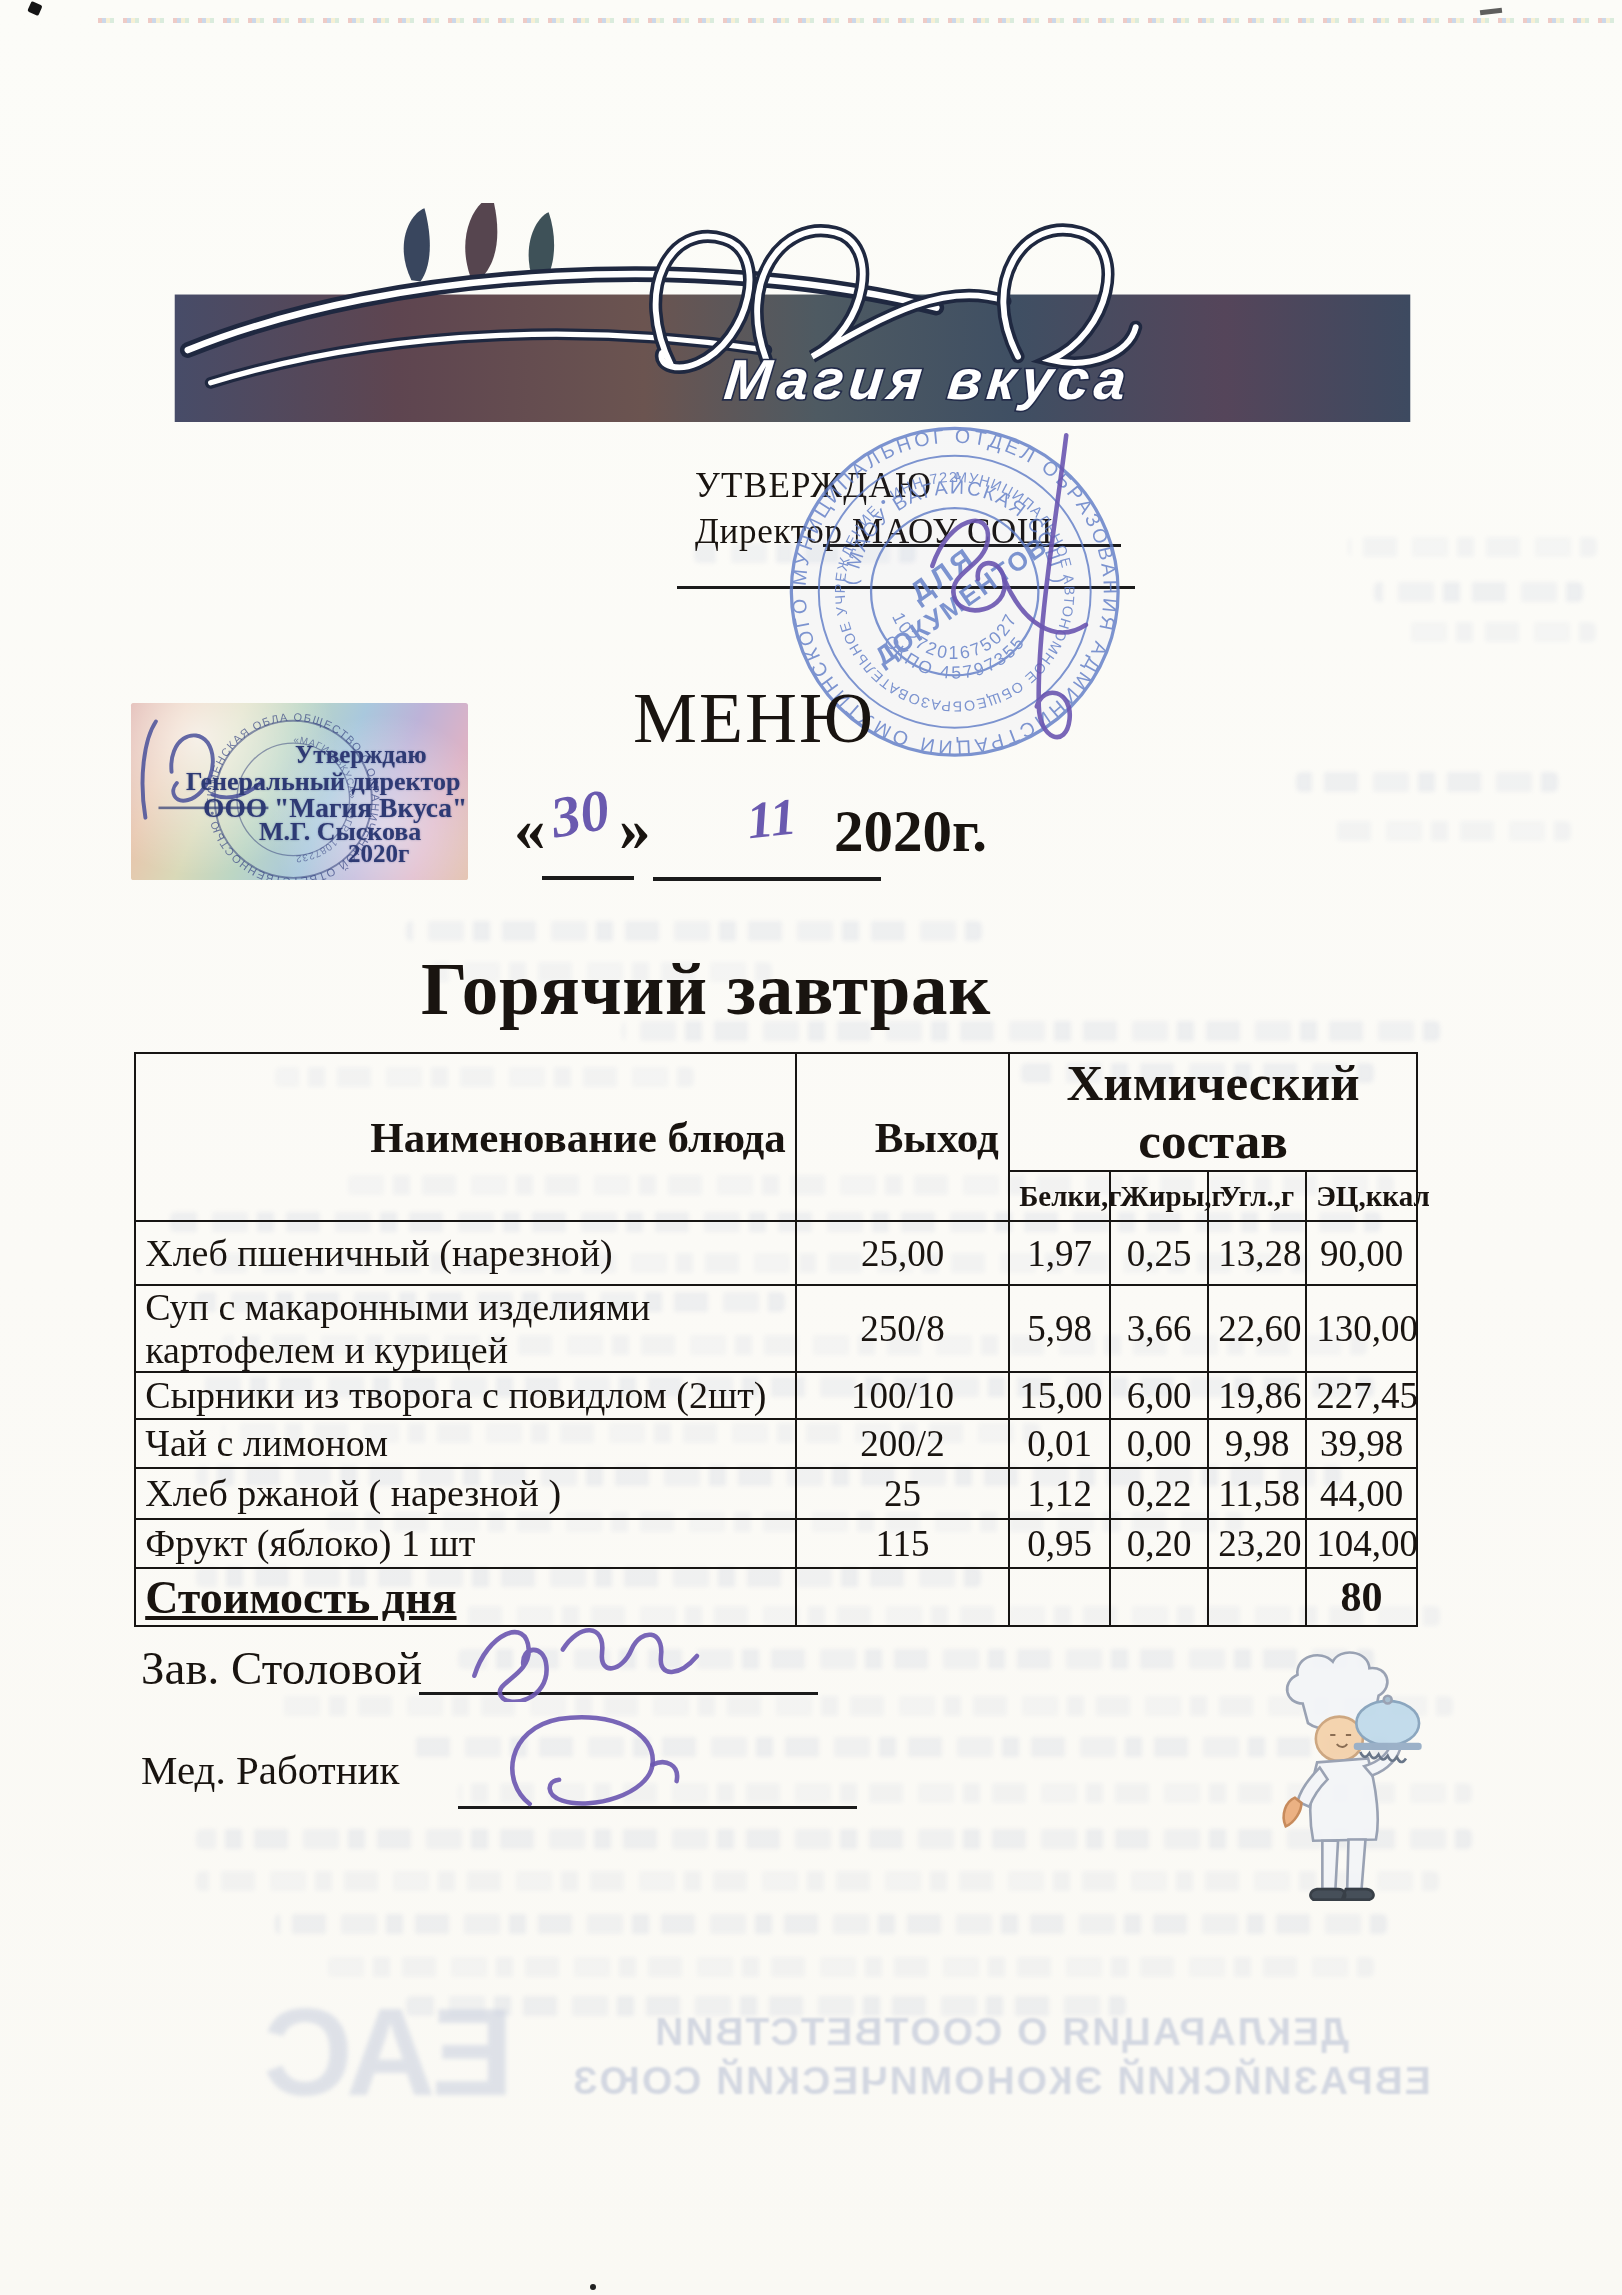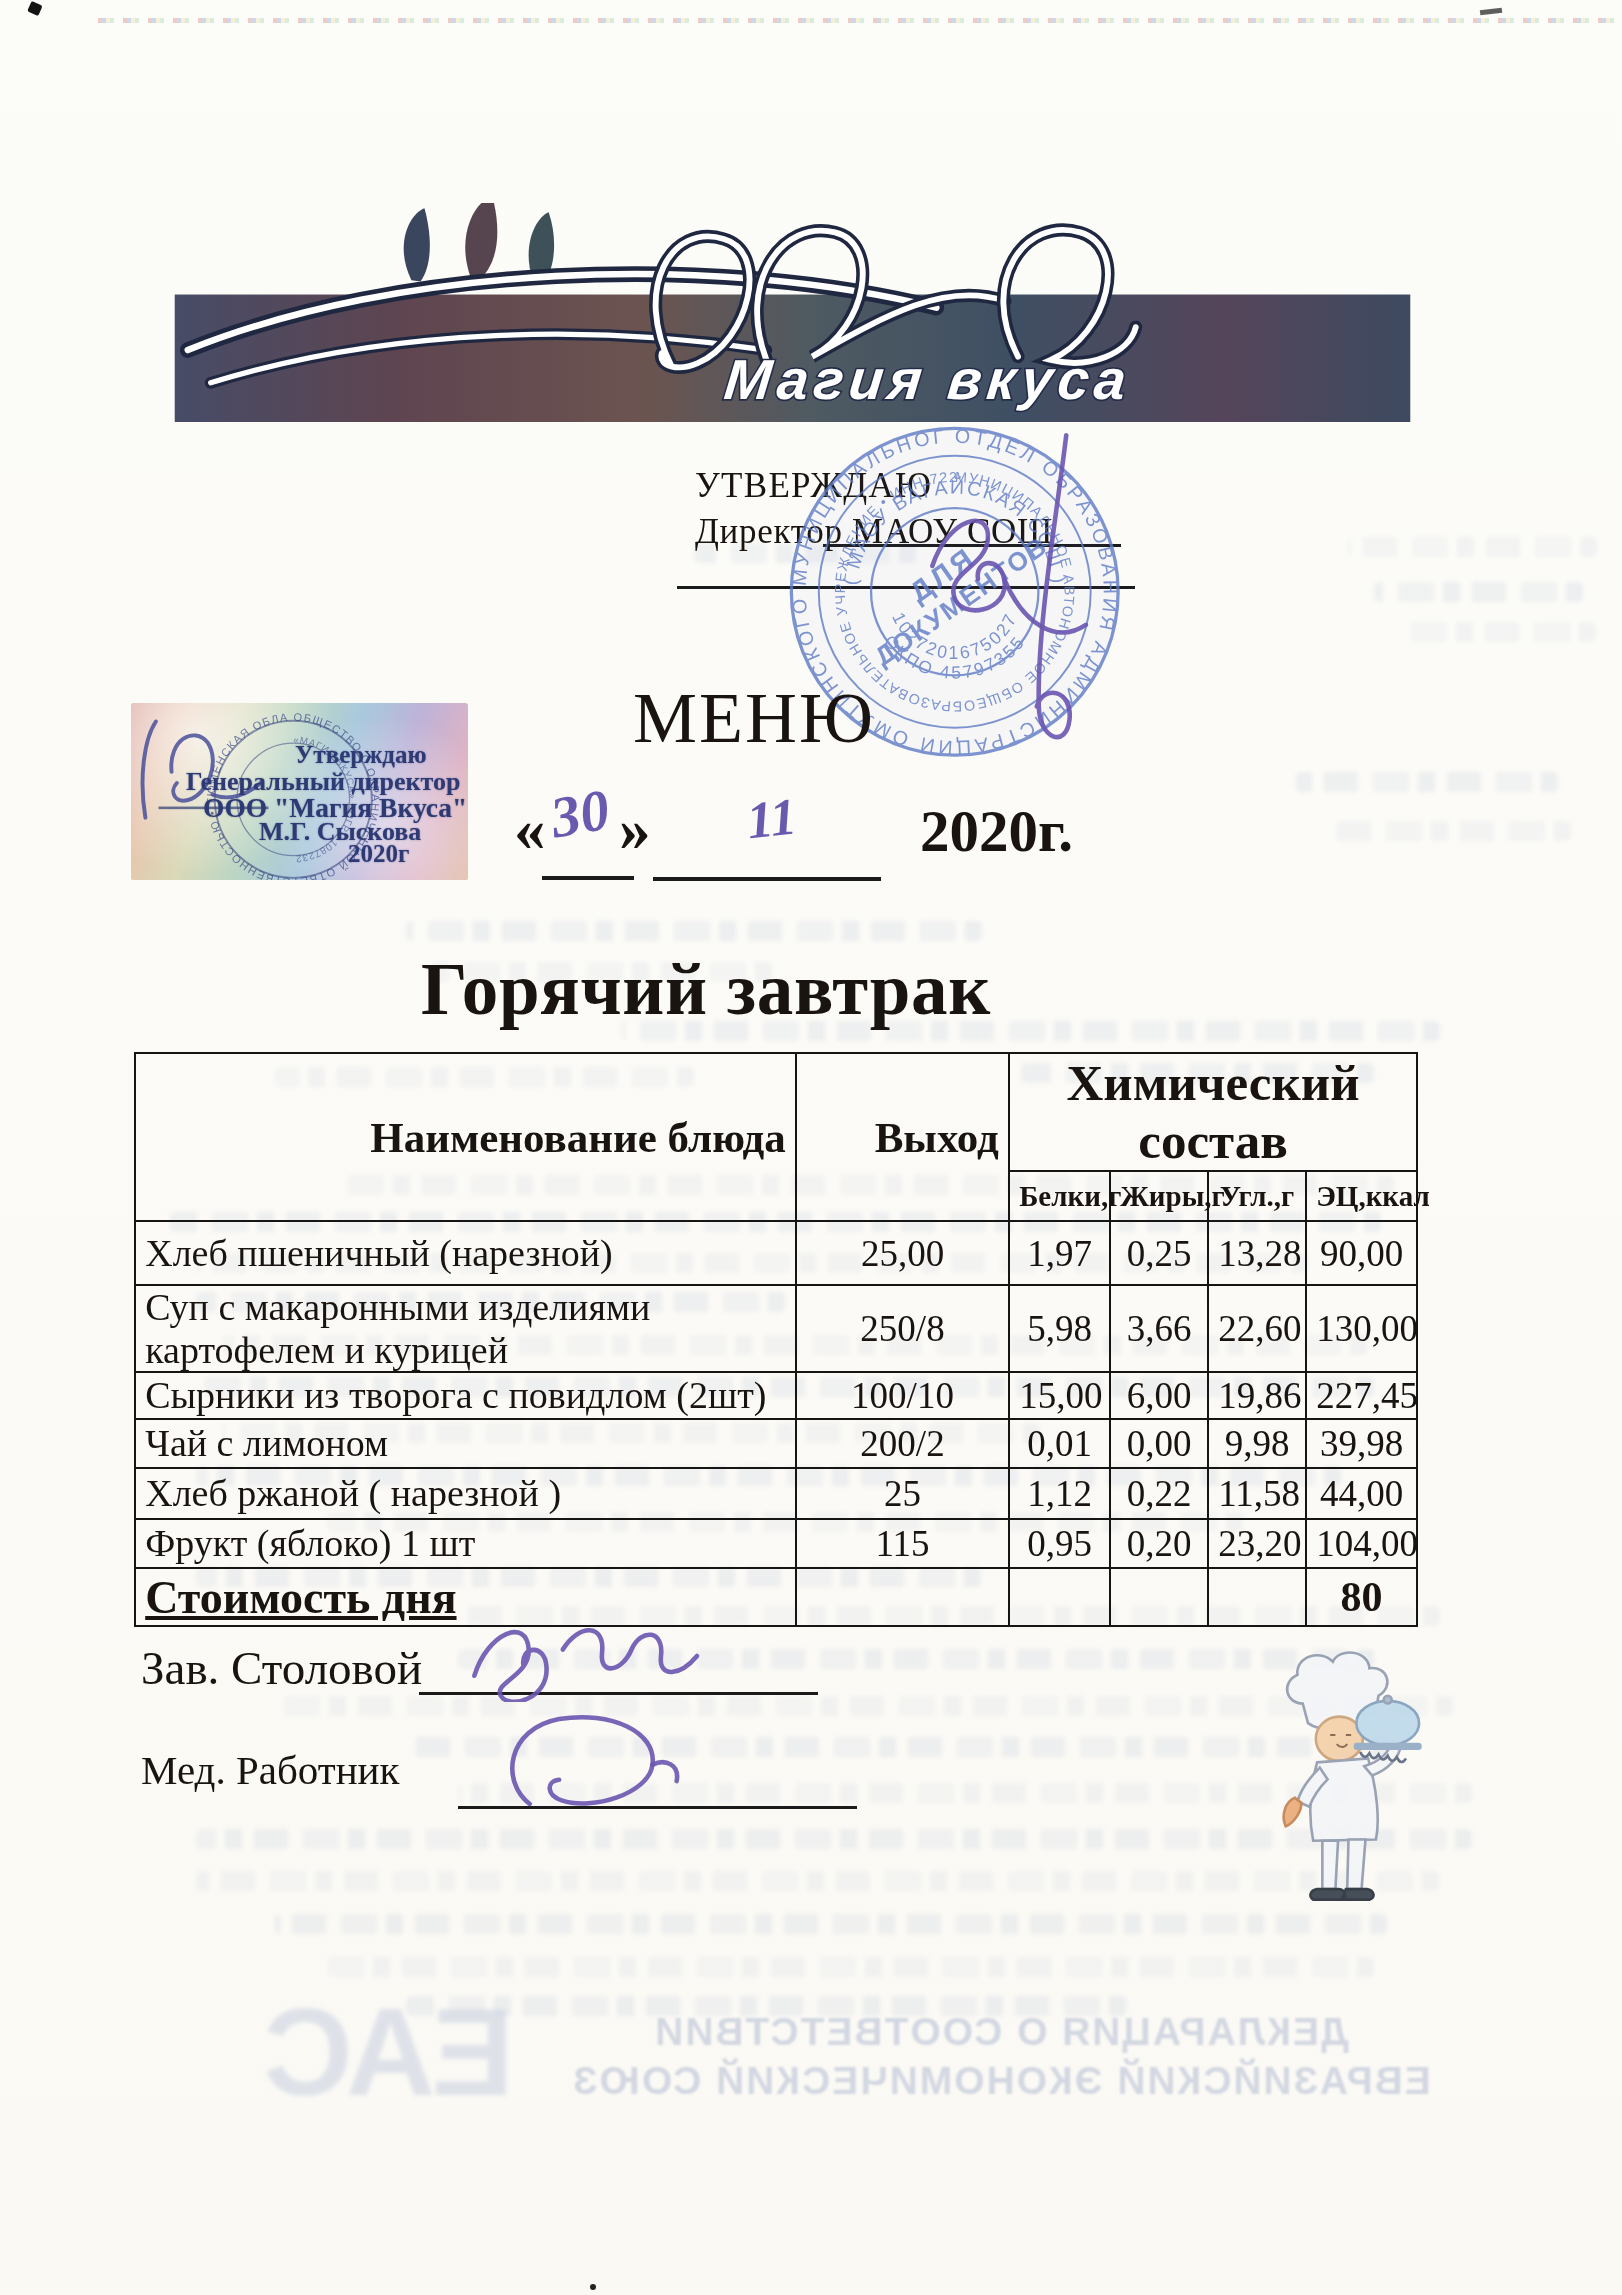--- a/index.html
+++ b/index.html
@@ -50,21 +50,21 @@
   
   .menu-title{left:633px;top:677px;font-size:72px;font-weight:normal;letter-spacing:2px;}
   .q{position:absolute;font-size:63px;font-weight:bold;}
   .q-open{left:514px;top:793px;}
   .q-close{left:619px;top:793px;}
   .hand{position:absolute;color:#5b49a8;font-style:italic;font-weight:bold;opacity:.9;}
   .hand-day{left:551px;top:780px;font-size:58px;transform:rotate(-10deg);}
   .hand-month{left:747px;top:789px;font-size:52px;transform:rotate(-6deg);}
   .dl-short{left:542px;top:876px;width:92px;height:3.9px;}
   .dl-long{left:653px;top:877px;width:228px;height:3.9px;}
-  .year{left:920px;top:797px;font-size:59px;font-weight:bold;}
+  .year{left:834px;top:797px;font-size:59px;font-weight:bold;}
   .section-title{left:421px;top:948px;font-size:73px;font-weight:bold;letter-spacing:0.7px;}
   
   table.menu{position:absolute;left:134px;top:1052px;width:1283px;border-collapse:collapse;table-layout:fixed;}
   table.menu th,table.menu td{border:2.6px solid #171513;padding:0 9.2px;background:transparent;}
   th.h-name,th.h-out{font-size:43px;font-weight:bold;text-align:right;}
   th.h-chem{font-size:51px;font-weight:bold;text-align:center;height:56px;}
   th.h-sub{font-size:29px;font-weight:bold;text-align:center;height:48px;padding:0 1.3px;}
   td.c-name{font-size:38px;text-align:left;padding-left:10.5px;line-height:1.12;}
   td.c-num{font-size:37px;text-align:center;}
   td.c-total{font-size:46px;font-weight:bold;padding-left:10.5px;text-decoration:underline;}

